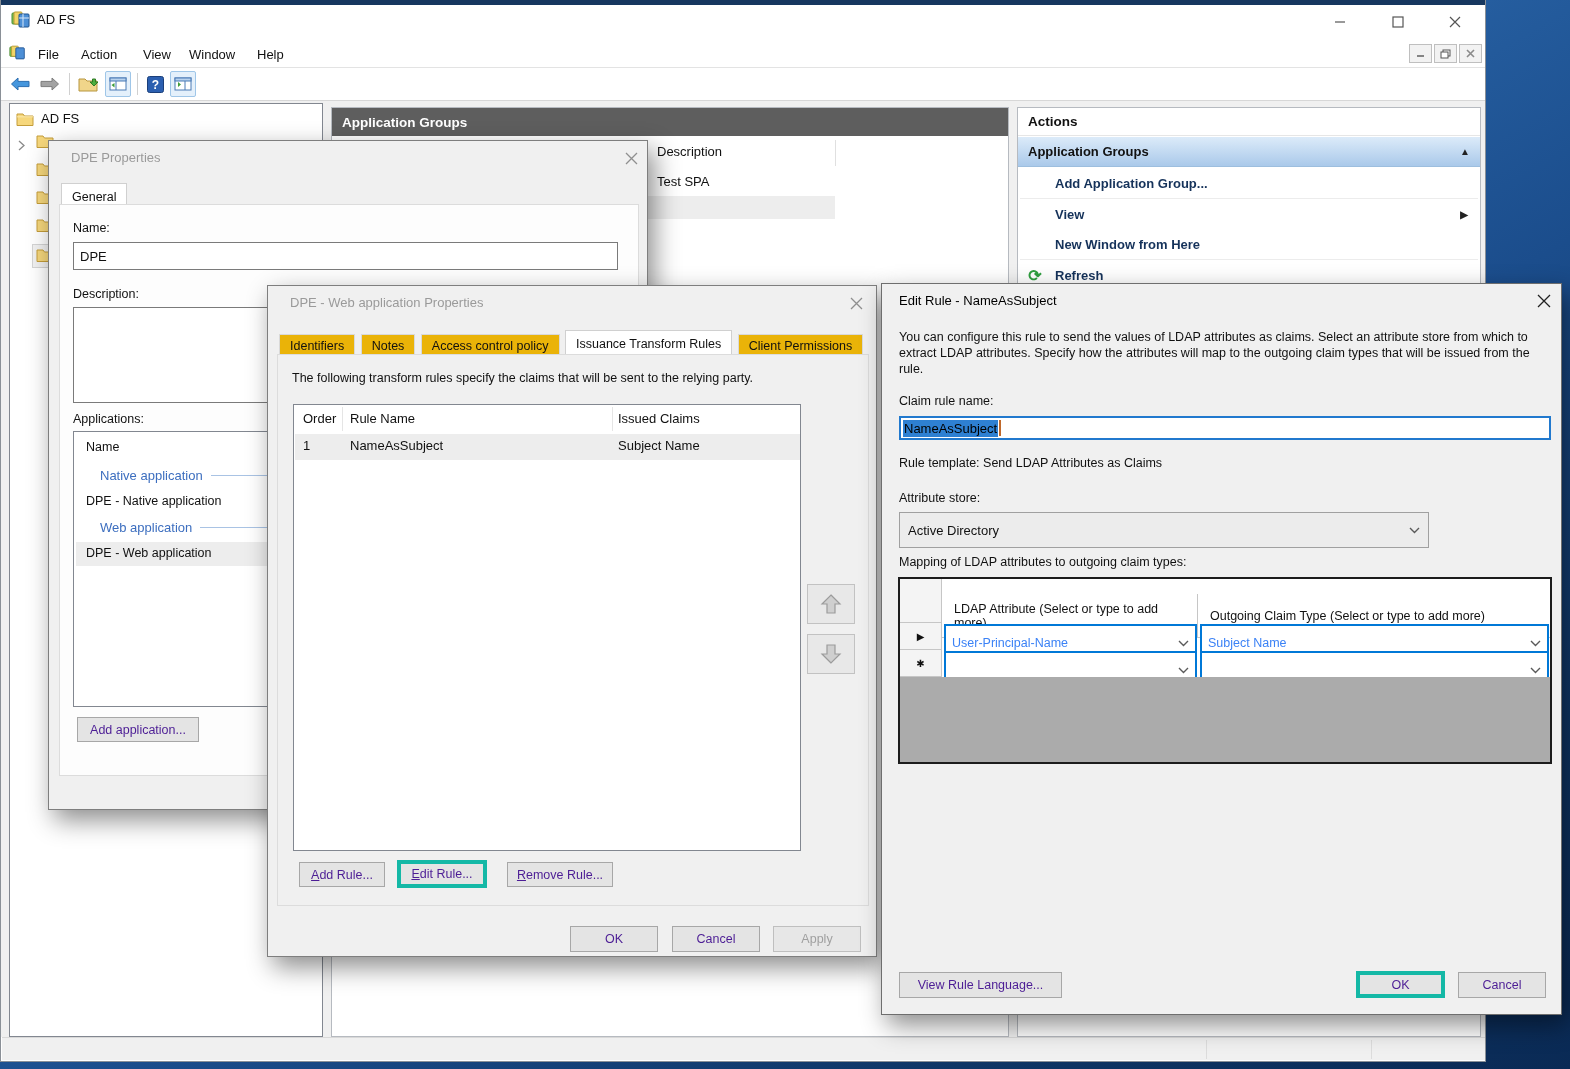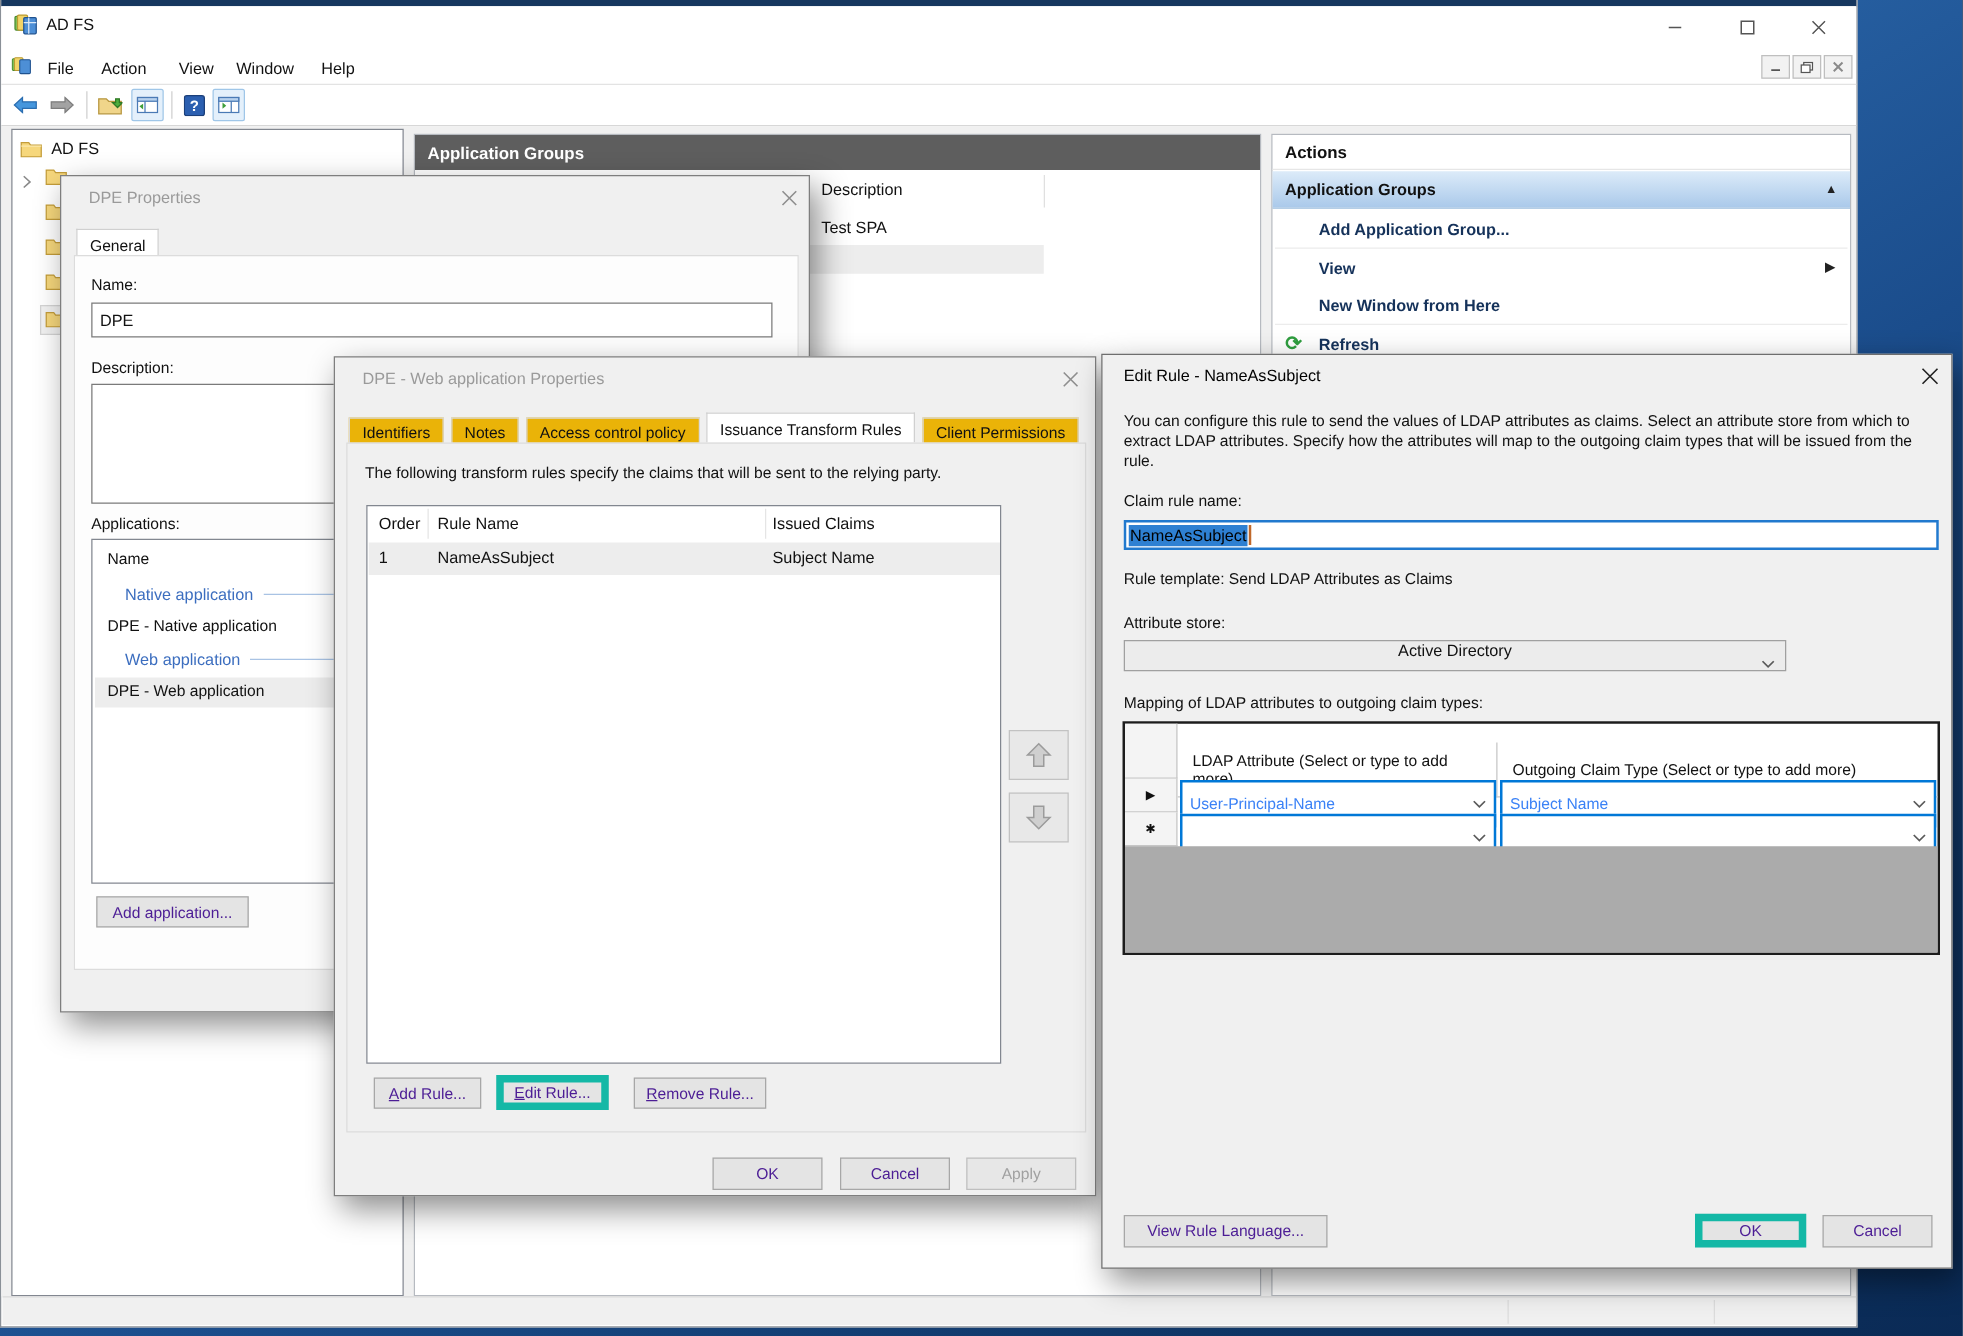--- a/index.html
+++ b/index.html
@@ -72,21 +72,21 @@
          padding:4px 10px 3px; font-size:12.5px; color:#111; margin-right:2px; }
   .tab.active { background:#fff; position:relative; top:-2px; padding-top:6px; border-color:#d0d0d0; }
 
   .groupbox { position:absolute; border:1px solid #dcdcdc; background:#fdfdfd; }
   .lbl { position:absolute; font-size:12.5px; color:#111; }
   .textbox { position:absolute; background:#fff; border:1px solid #7a7a7a; font-size:13px; color:#111; padding:13px 6px; font-family:"Liberation Sans",sans-serif; }
   .listbox { position:absolute; background:#fff; border:1px solid #828790; }
 
   .btn { position:absolute; background:#e4e4e4; border:1px solid #a7a7a7; font-size:12.5px; color:#4c1d95;
          display:flex; align-items:center; justify-content:center; }
-  .btn.focused { border:6px solid #14b8a6;justify-content:center; }
+  .btn.focused { border:4px solid #14b8a6;justify-content:center; }
   .btn.disabled { color:#a0a0a0; border-color:#bfbfbf; background:#e7e7e7; }
   .accel { display:block; }
   .accel::first-letter { text-decoration:underline; }
 
   
   .rules-hdr-cell { position:absolute; top:6px; font-size:13px; color:#111; }
   .rules-col-line { position:absolute; top:2px; width:1px; height:24px; background:#e5e5e5; }
   .rules-row { position:absolute; left:1px; top:29px; width:505px; height:26px; background:#ededed; }
   .rules-cell { position:absolute; top:4px; font-size:13px; color:#111; }
   .move-btn { position:absolute; left:539px; width:48px; height:40px; background:#e8e8e8; border:1px solid #c2c2c2;
@@ -418,21 +418,21 @@
 
     <span class="lbl" style="left:17px; top:110px;">Claim rule name:</span>
     <div class="er-input">
       <span class="sel-text">NameAsSubject</span>
       <span class="caret"></span>
     </div>
 
     <span class="lbl" style="left:17px; top:172px;">Rule template: Send LDAP Attributes as Claims</span>
 
     <span class="lbl" style="left:17px; top:207px;">Attribute store:</span>
-    <div class="combo" style="left:17px; top:228px; width:530px; height:25px;flex-direction:column;">
+    <div class="combo" style="left:17px; top:228px; width:530px; height:36px;">
       <span>Active Directory</span>
       <span class="chev">
         <svg width="11" height="7" viewBox="0 0 11 7">
             <polyline points="1,1 5.5,5.5 10,1" fill="none" stroke="#5a5a5a" stroke-width="1.4"></polyline>
           </svg>
       </span>
     </div>
 
     <span class="lbl" style="left:17px; top:271px;">Mapping of LDAP attributes to outgoing claim types:</span>
 

